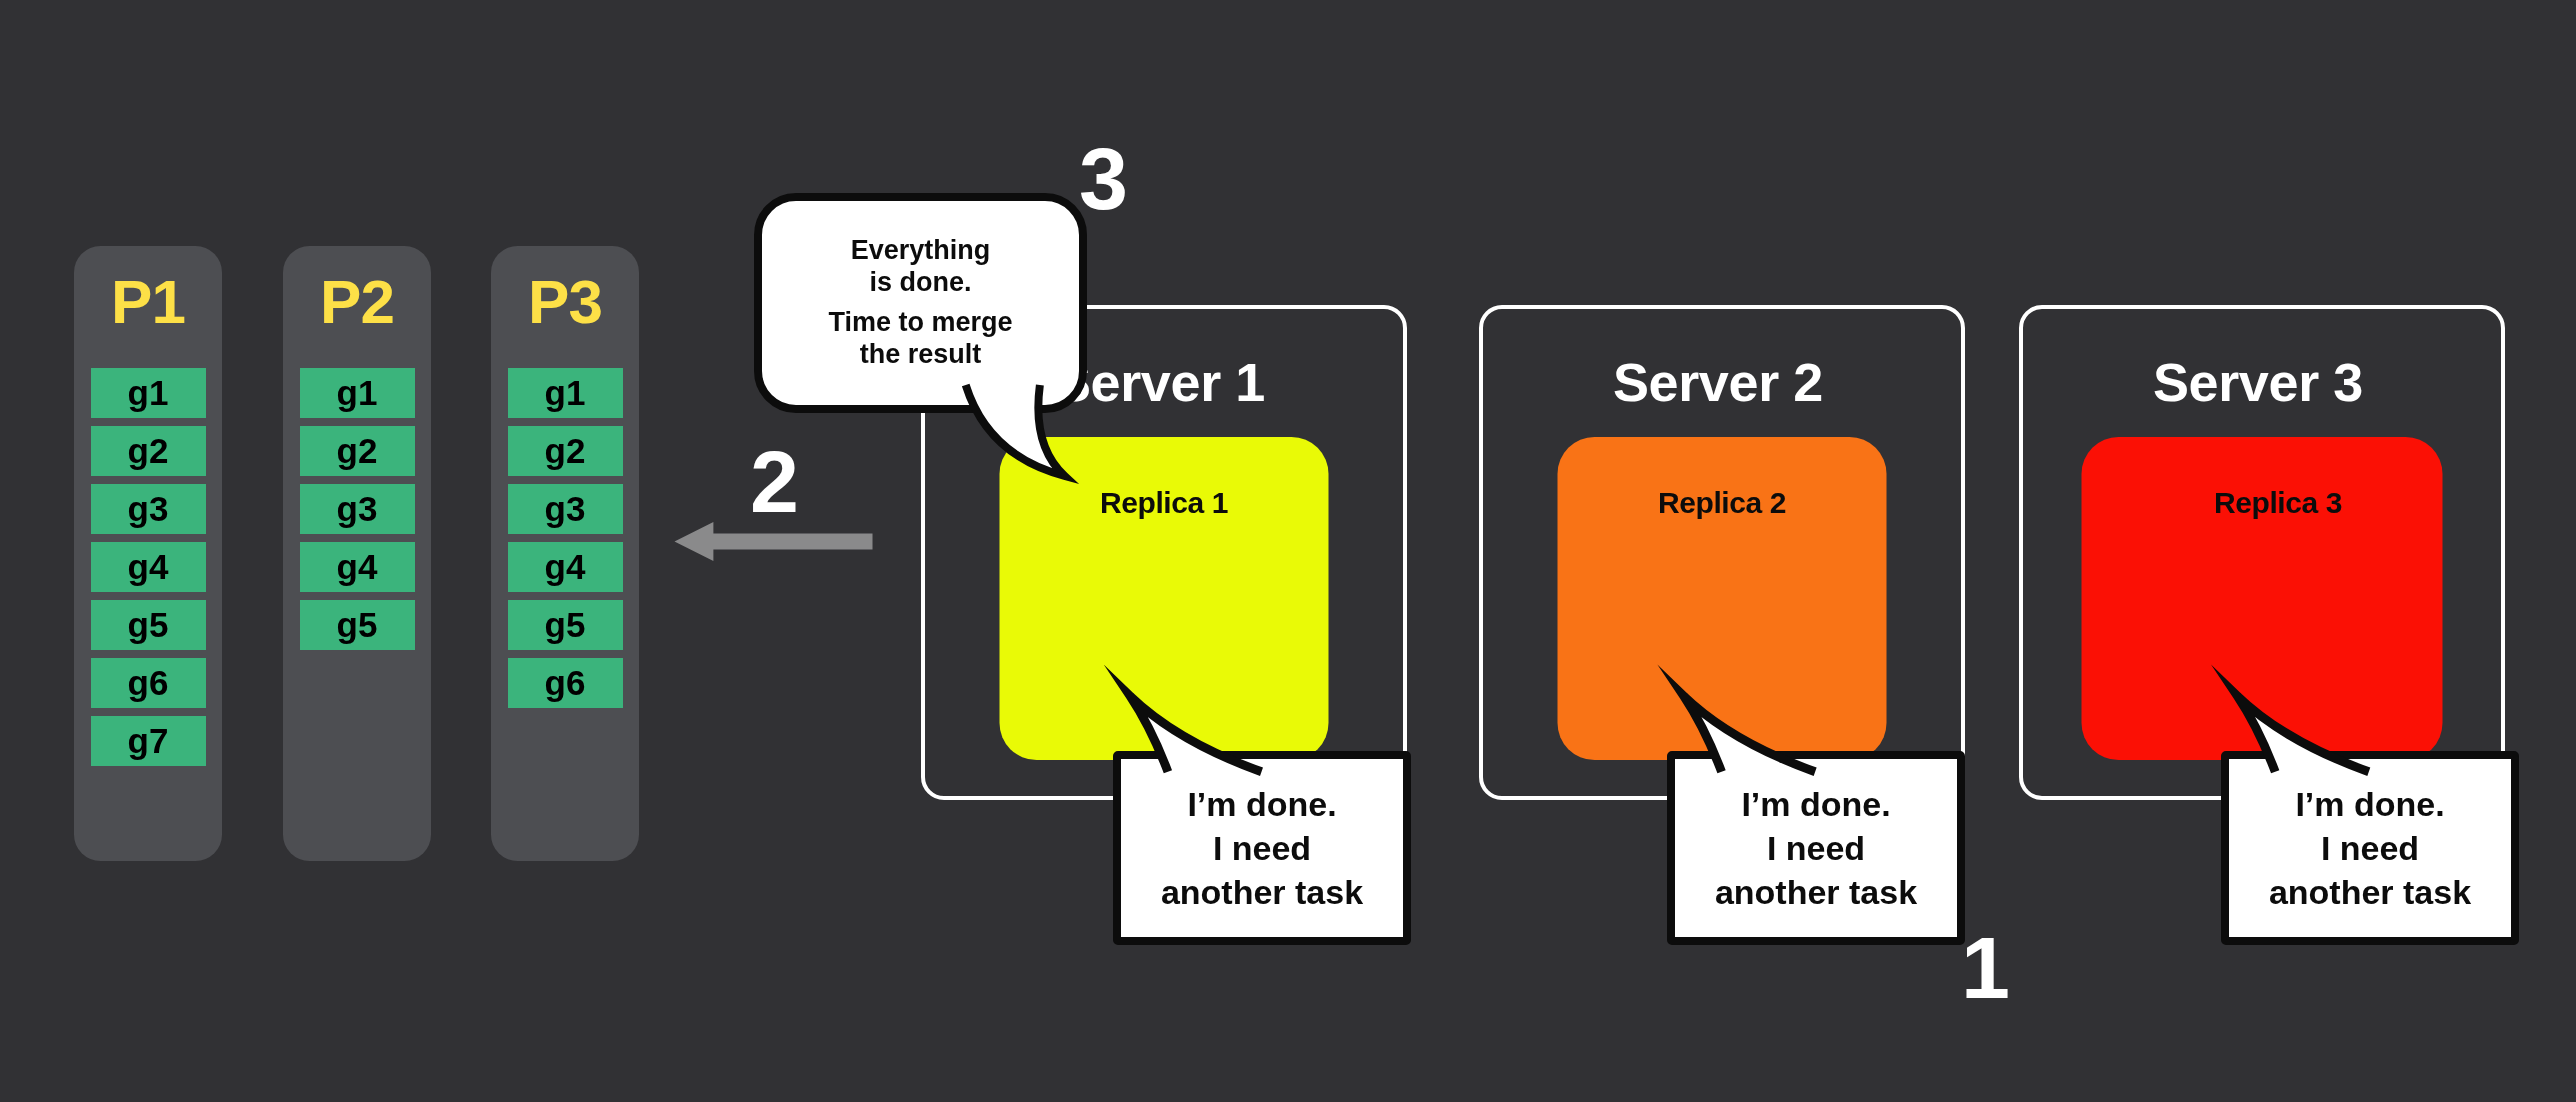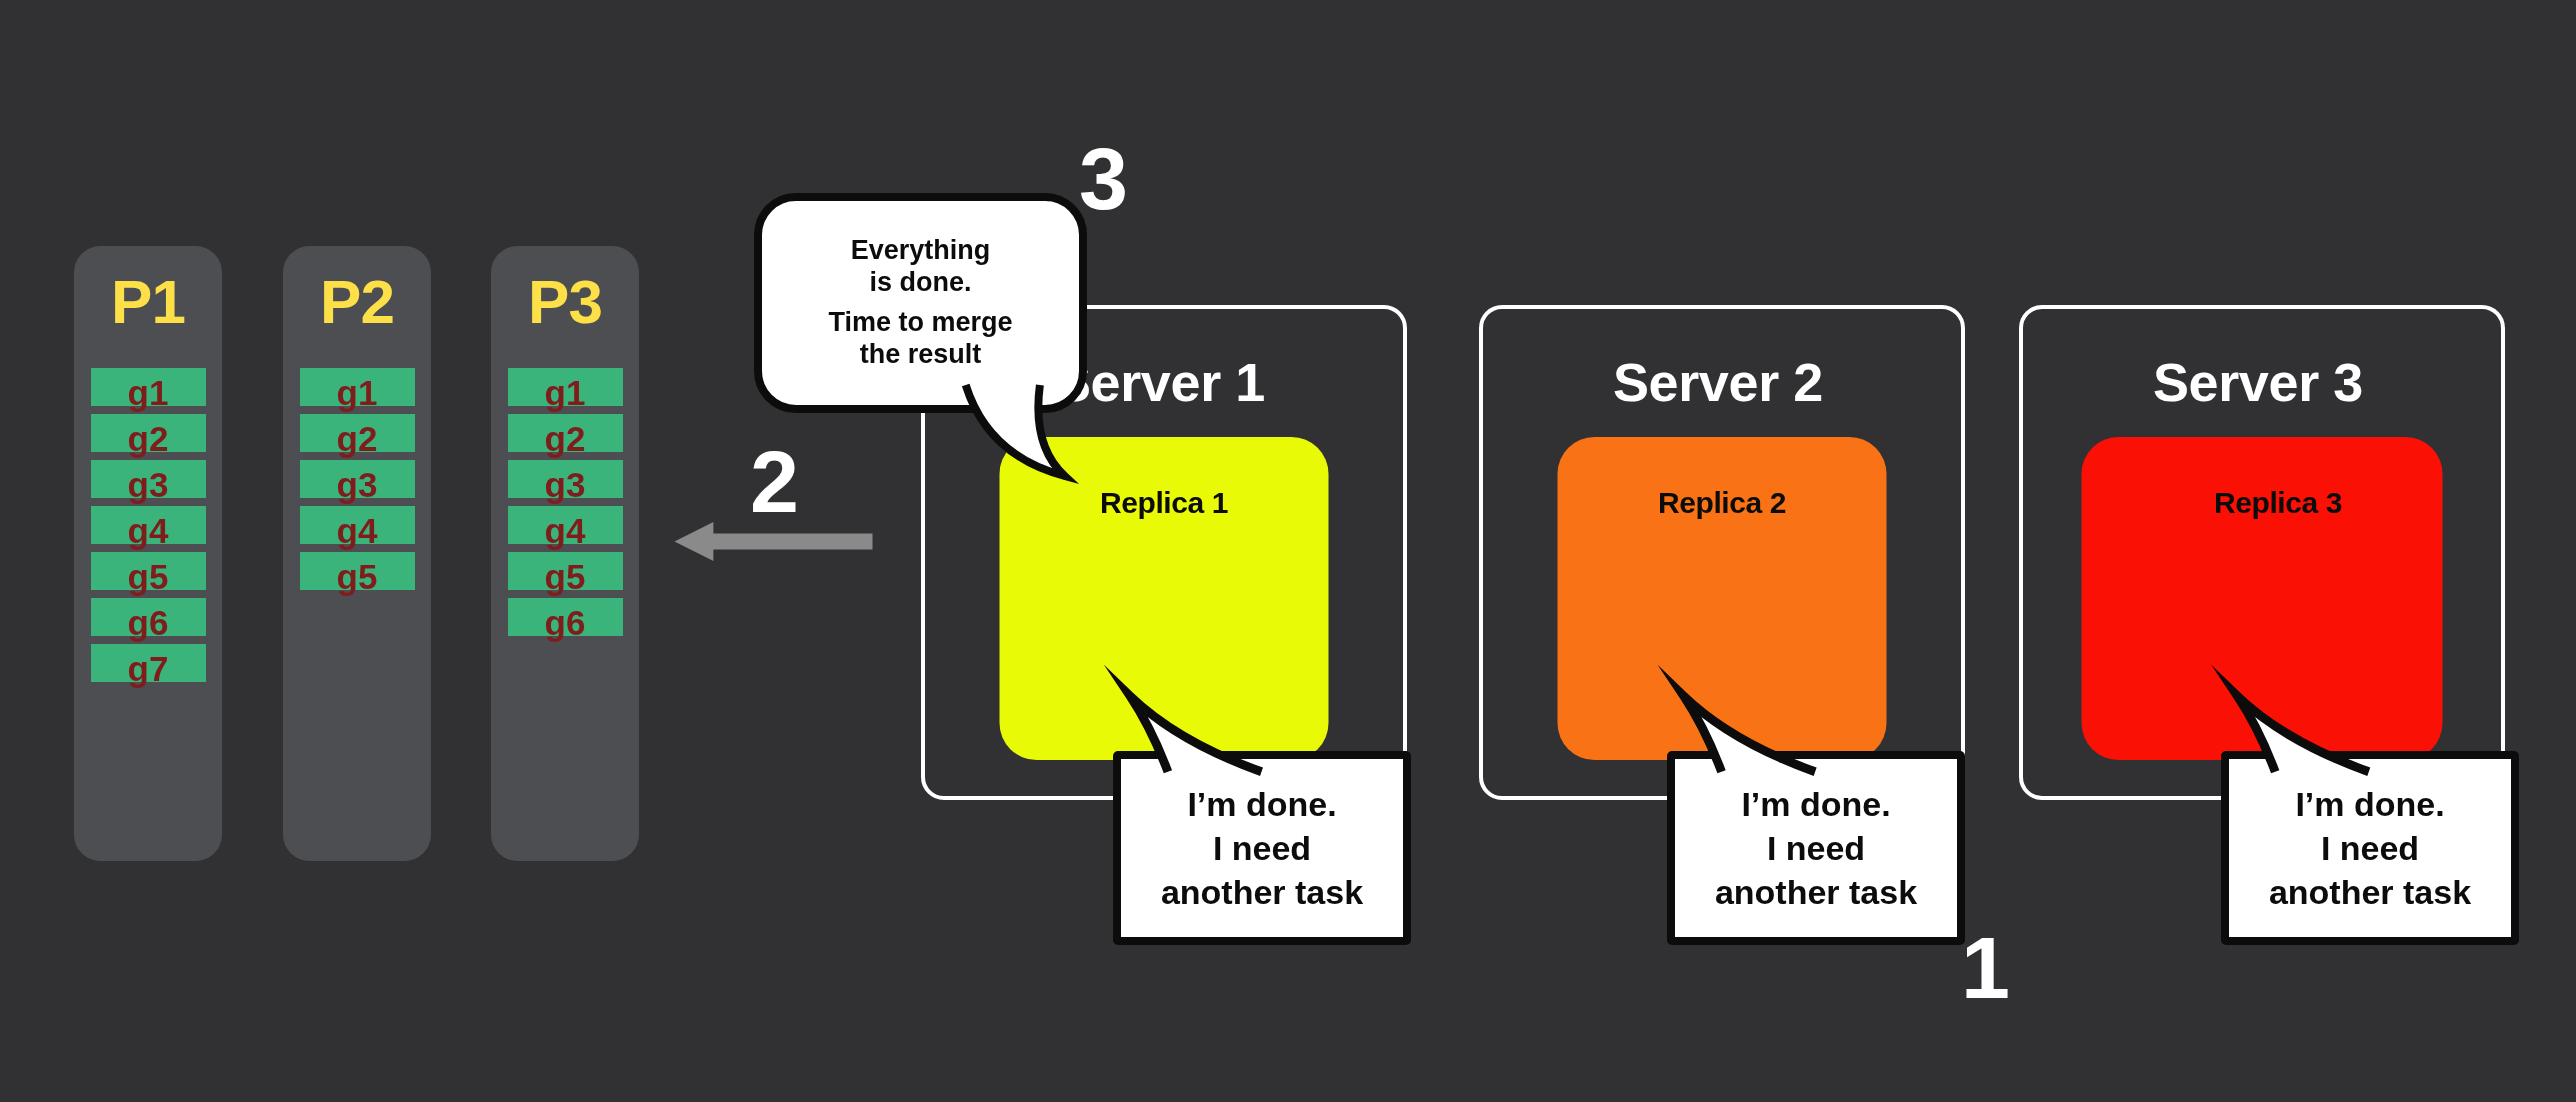--- a/index.html
+++ b/index.html
@@ -12,22 +12,22 @@
   .partition{
     position:absolute;top:246px;width:148px;height:615px;
     background:#4d4e52;border-radius:26.5px;
   }
   .partition-header{
     margin-top:25px;text-align:center;color:#fde047;
     font-size:62px;font-weight:700;letter-spacing:-0.9px;line-height:1;
   }
   .task-list{margin-top:35px;}
   .task-chip{
-    width:115px;height:38px;margin:0 auto 8px auto;
-    background:#3bb47c;color:#7f1d1d;
+    width:115px;height:50px;margin:0 auto 8px auto;
+    background:#3bb47c;color:#000000;
     font-size:35px;font-weight:700;line-height:50px;text-align:center;
   }
   
   .server{
     position:absolute;top:305px;width:486px;height:495px;
     border:4.4px solid #ffffff;border-radius:23px;box-sizing:border-box;
   }
   .server-title{
     position:absolute;top:42px;left:0;right:8px;text-align:center;
     color:#ffffff;font-size:54px;font-weight:600;letter-spacing:-0.4px;

